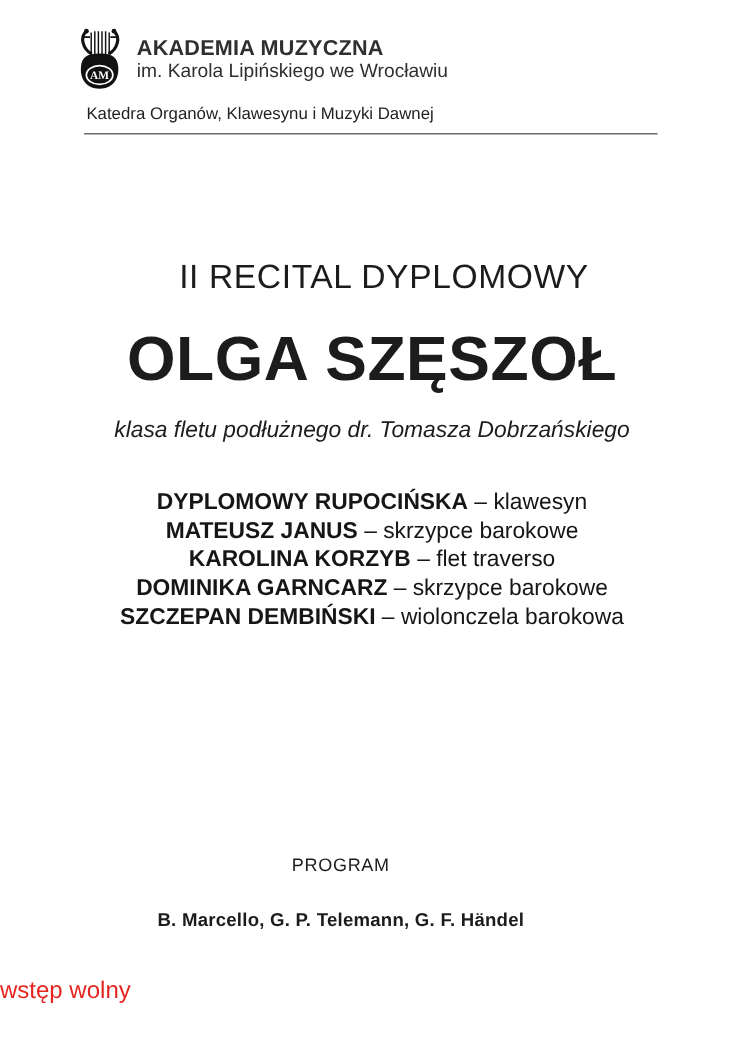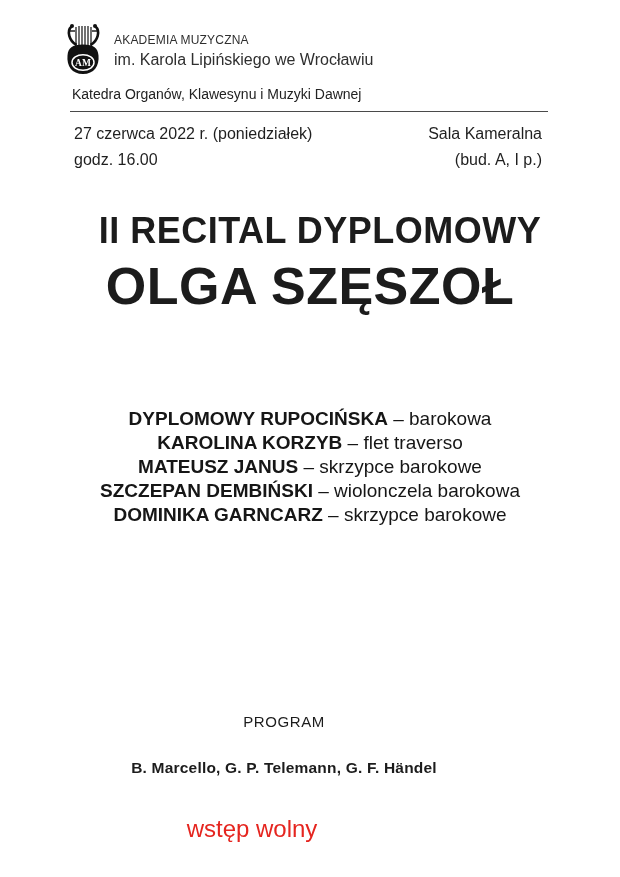--- a/index.html
+++ b/index.html
@@ -29,24 +29,25 @@
     width: 40px;
     height: 52px;
     flex: 0 0 auto;
   }
   .brand-text {
     margin-left: 11px;
     padding-top: 7px;
     color: #2f2f2f;
   }
   .brand-name {
-    font-size: 12px;
+    font-size: 18px;
     line-height: 21px;
     letter-spacing: 0.2px;
     white-space: nowrap;
+    font-weight: bold;
   }
   .brand-sub {
     font-size: 16px;
     line-height: 17px;
     white-space: nowrap;
   }
 
   
   .department {
     position: absolute;
@@ -84,33 +85,33 @@
   
   .title-block {
     position: absolute;
     top: 209px;
     left: 0;
     width: 620px;
     text-align: center;
     color: #1c1c1c;
   }
   .recital-title {
-    font-size: 36px;
-    font-weight: 700;
+    font-size: 28px;
+    font-weight: 400;
     line-height: 44px;
     letter-spacing: 0.5px;
     margin: 0;
     padding-left: 20px;
   }
   .recital-performer {
     font-size: 52px;
     font-weight: 700;
     line-height: 62px;
     letter-spacing: 0.5px;
-    margin: 2px;
+    margin: 16px;
   }
   .recital-class {
     font-size: 19px;
     font-style: italic;
     line-height: 24px;
     margin-top: 3px;
   }
 
   
   .ensemble {
@@ -145,22 +146,22 @@
     font-weight: 700;
     letter-spacing: 0.2px;
   }
 
   
   .admission {
     position: absolute;
     top: 815px;
     left: 0;
     width: 504px;
-    text-align: center;
-    font-size: 24px;
+    text-align: left;
+    font-size: 20px;
   }
 </style>
 </head>
 <body>
 
 <div class="page">
 
   <div class="brand">
     <svg class="brand-logo" viewBox="0 0 40 52" aria-hidden="true">
 
@@ -189,61 +190,52 @@
     <div class="brand-text">
       <div class="brand-name">AKADEMIA MUZYCZNA</div>
       <div class="brand-sub">im. Karola Lipińskiego we Wrocławiu</div>
     </div>
   </div>
 
   <div class="department">Katedra Organów, Klawesynu i Muzyki Dawnej</div>
 
   <hr class="rule">
 
-  <div class="event-info">
-    <div class="event-left">
-      <div>27 czerwca 2022 r. (poniedziałek)</div>
-      <div>godz. 16.00</div>
-    </div>
-    <div class="event-right">
-      <div>Sala Kameralna</div>
-      <div>(bud. A, I p.)</div>
-    </div>
-  </div>
 
   <div class="title-block">
     <div class="recital-title">II RECITAL DYPLOMOWY</div>
     <div class="recital-performer">OLGA SZĘSZOŁ</div>
+    <div class="recital-class">klasa fletu podłużnego dr. Tomasza Dobrzańskiego</div>
   </div>
 
   <div class="ensemble">
     <div class="ensemble-row">
       <span class="p-name">DYPLOMOWY RUPOCIŃSKA</span>
       <span>–</span>
-      <span class="p-instr">barokowa</span>
+      <span class="p-instr">klawesyn</span>
+    </div>
+    <div class="ensemble-row">
+      <span class="p-name">MATEUSZ JANUS</span>
+      <span>–</span>
+      <span class="p-instr">skrzypce barokowe</span>
     </div>
     <div class="ensemble-row">
       <span class="p-name">KAROLINA KORZYB</span>
       <span>–</span>
       <span class="p-instr">flet traverso</span>
     </div>
     <div class="ensemble-row">
-      <span class="p-name">MATEUSZ JANUS</span>
+      <span class="p-name">DOMINIKA GARNCARZ</span>
       <span>–</span>
       <span class="p-instr">skrzypce barokowe</span>
     </div>
     <div class="ensemble-row">
       <span class="p-name">SZCZEPAN DEMBIŃSKI</span>
       <span>–</span>
       <span class="p-instr">wiolonczela barokowa</span>
-    </div>
-    <div class="ensemble-row">
-      <span class="p-name">DOMINIKA GARNCARZ</span>
-      <span>–</span>
-      <span class="p-instr">skrzypce barokowe</span>
     </div>
   </div>
 
   <div class="program">
     <div class="program-heading">PROGRAM</div>
     <div class="program-composers">B. Marcello, G. P. Telemann, G. F. Händel</div>
   </div>
 
   <div class="admission" style="color: rgb(229, 37, 31);">wstęp wolny</div>
 

